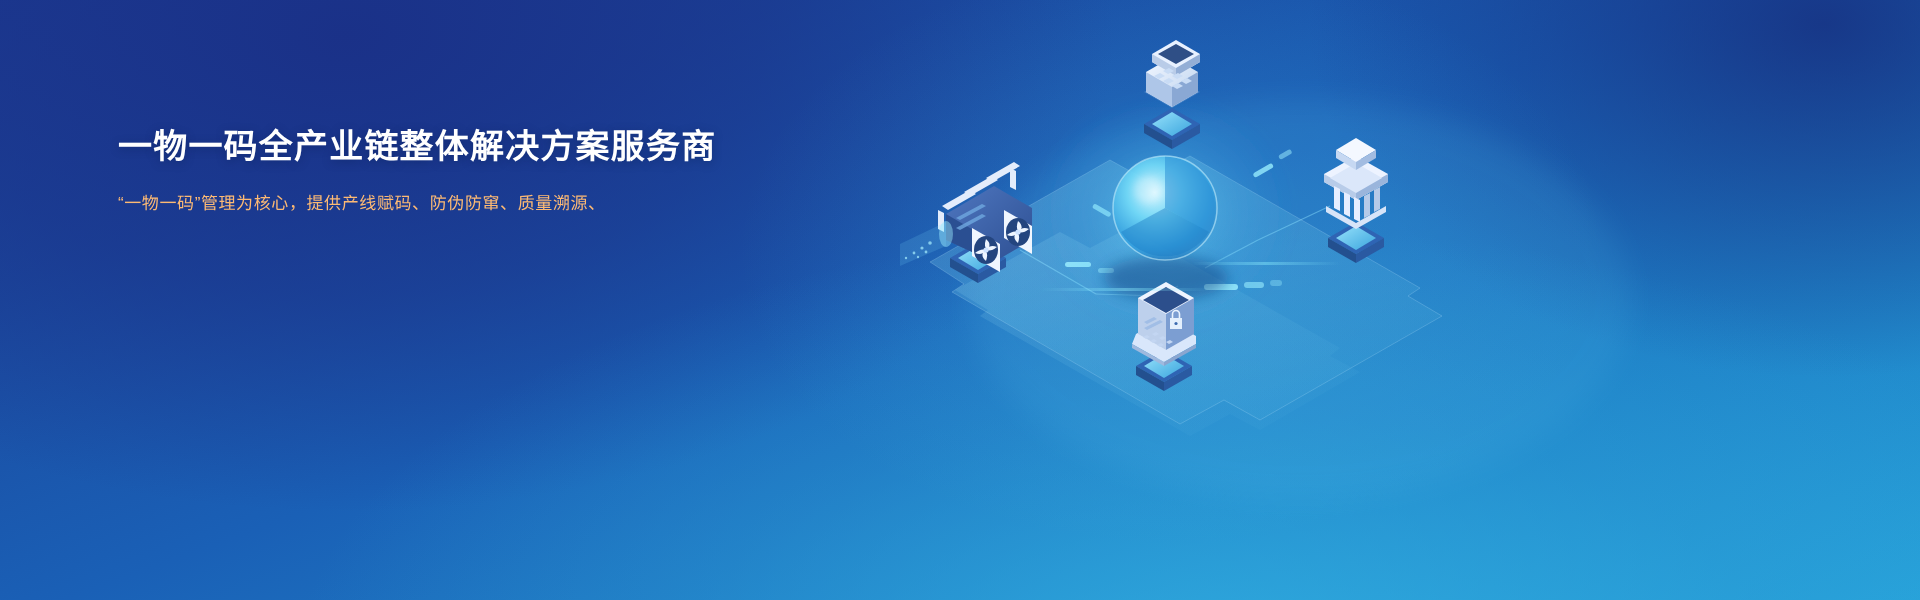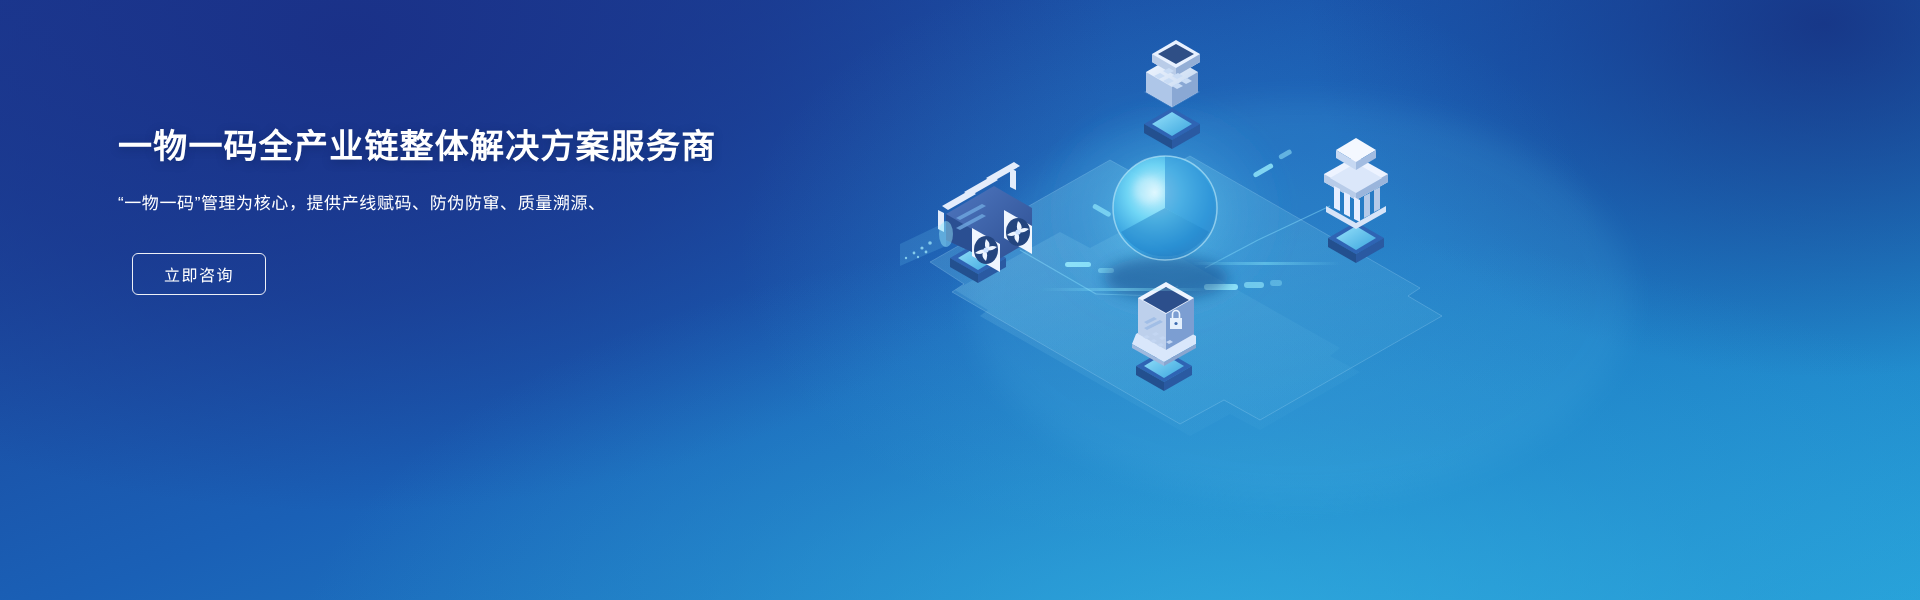--- a/index.html
+++ b/index.html
@@ -46,21 +46,21 @@
     letter-spacing:1.2px;
     line-height:1.2;
     margin:0 0 22px 0;
     text-shadow:0 2px 10px rgba(5,25,70,0.35);
     white-space:nowrap;
   }
   .subline{
     font-size:17px;
     line-height:30px;
     letter-spacing:0.6px;
-    color:#ffffff;
+    color:#fdba74;
     margin:0;
     white-space:nowrap;
     font-weight:normal;
   }
   .sub2{margin-top:2px;}
   .cta{
     display:inline-flex;
     align-items:center;
     justify-content:center;
     width:134px;height:42px;
@@ -335,16 +335,15 @@
       <g opacity="0.5">
         <rect x="180" y="288" width="170" height="3" fill="url(#beamG)"></rect>
         <rect x="330" y="262" width="150" height="3" fill="url(#beamG)"></rect>
       </g>
     </svg>
   </div>
 
   <div class="copy">
     <h1 class="headline">一物一码全产业链整体解决方案服务商</h1>
     <p class="subline">“一物一码”管理为核心，提供产线赋码、防伪防窜、质量溯源、</p>
-    <button class="cta">立即咨询</button>
   </div>
 
 </div>
 
 </body></html>

